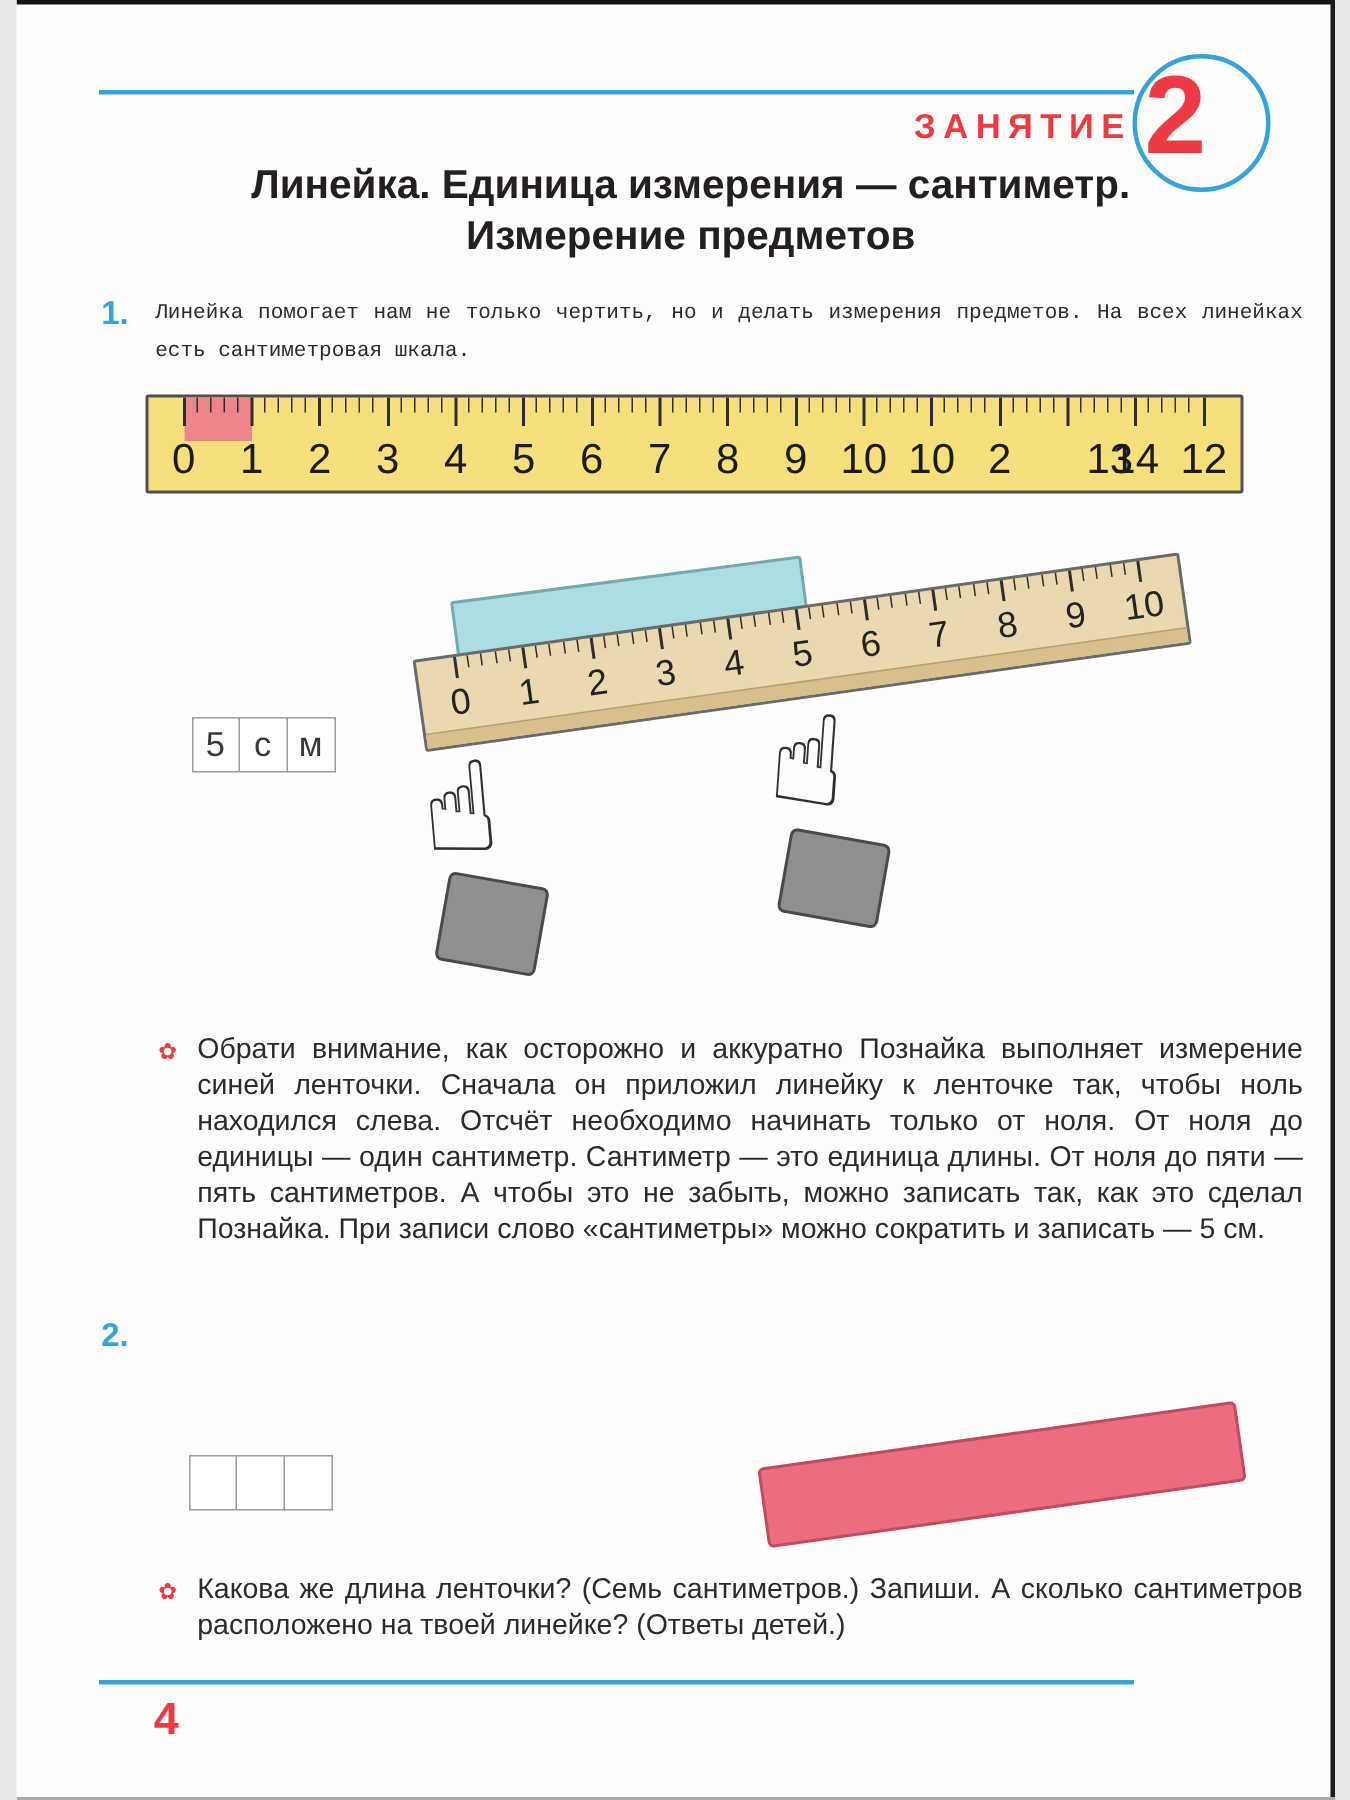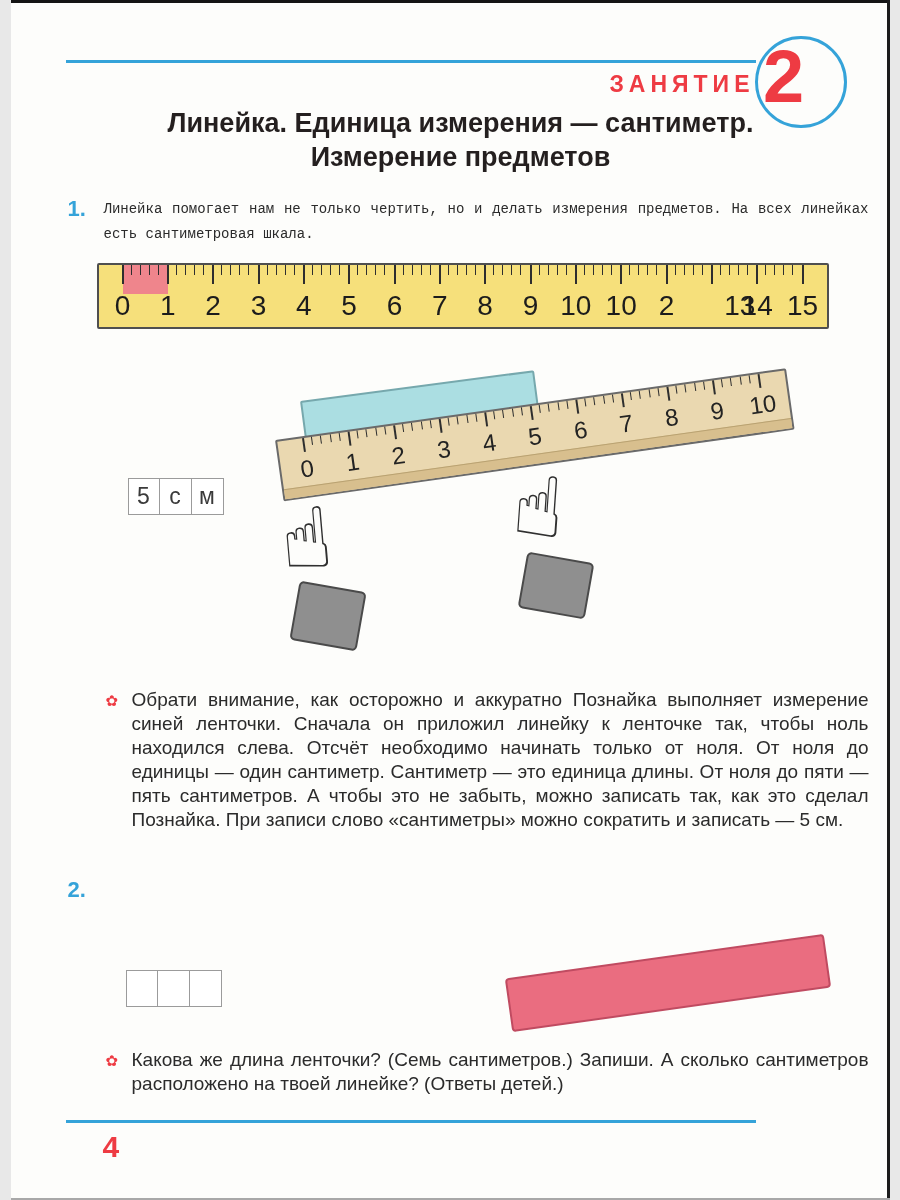--- a/index.html
+++ b/index.html
@@ -251,21 +251,21 @@
         <div class="rnum" style="left: 33.3333%;">5</div>
         <div class="rnum" style="left: 40%;">6</div>
         <div class="rnum" style="left: 46.6667%;">7</div>
         <div class="rnum" style="left: 53.3333%;">8</div>
         <div class="rnum" style="left: 60%;">9</div>
         <div class="rnum" style="left: 66.6667%;">10</div>
         <div class="rnum" style="left: 73.3333%;">10</div>
         <div class="rnum" style="left: 80%;">2</div>
         <div class="rnum" style="left: 86.6667%; margin-left: 28px;">13</div>
         <div class="rnum" style="left: 93.3333%;">14</div>
-        <div class="rnum" style="left: 100%;">15</div>
+        <div class="rnum" style="left: 100%;">12</div>
       </div>
   </div>
 
   <div class="cyan-ribbon"></div>
   <div class="wruler">
     <div class="tickzone">
         <div class="tick major" style="left: 0%;"></div>
         <div class="tick minor" style="left: 2%;"></div>
         <div class="tick minor" style="left: 4%;"></div>
         <div class="tick minor" style="left: 6%;"></div>

